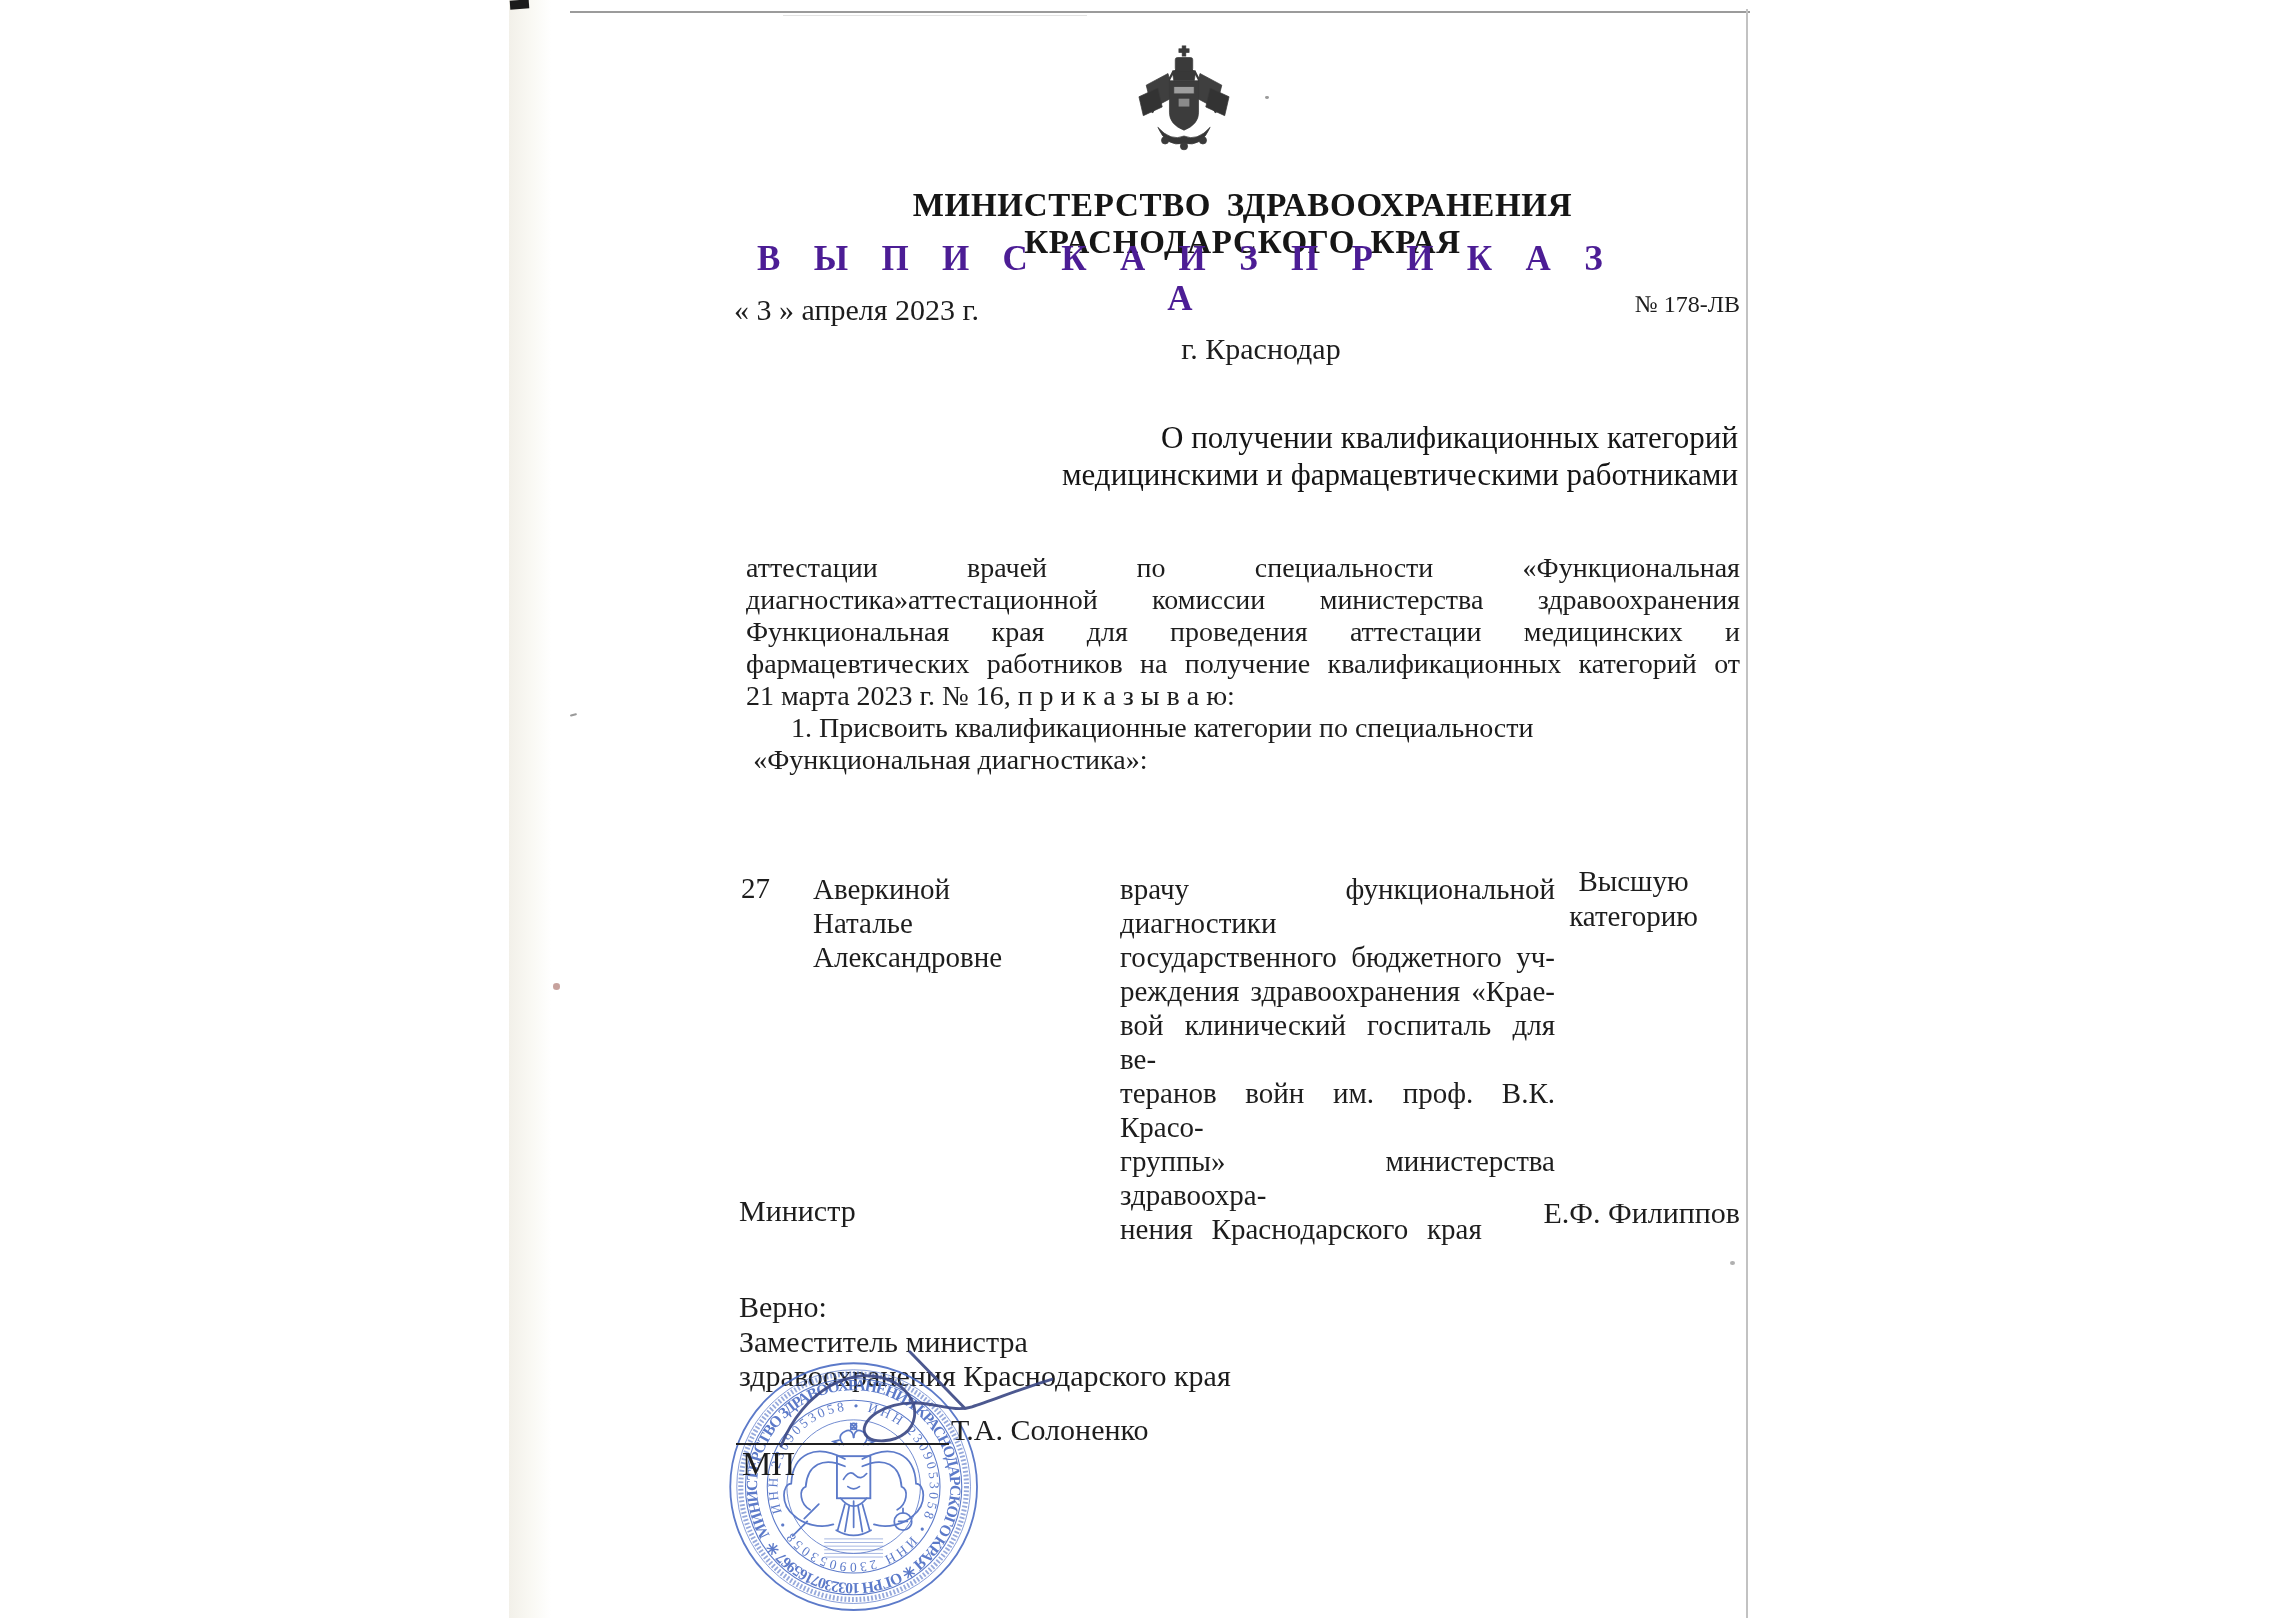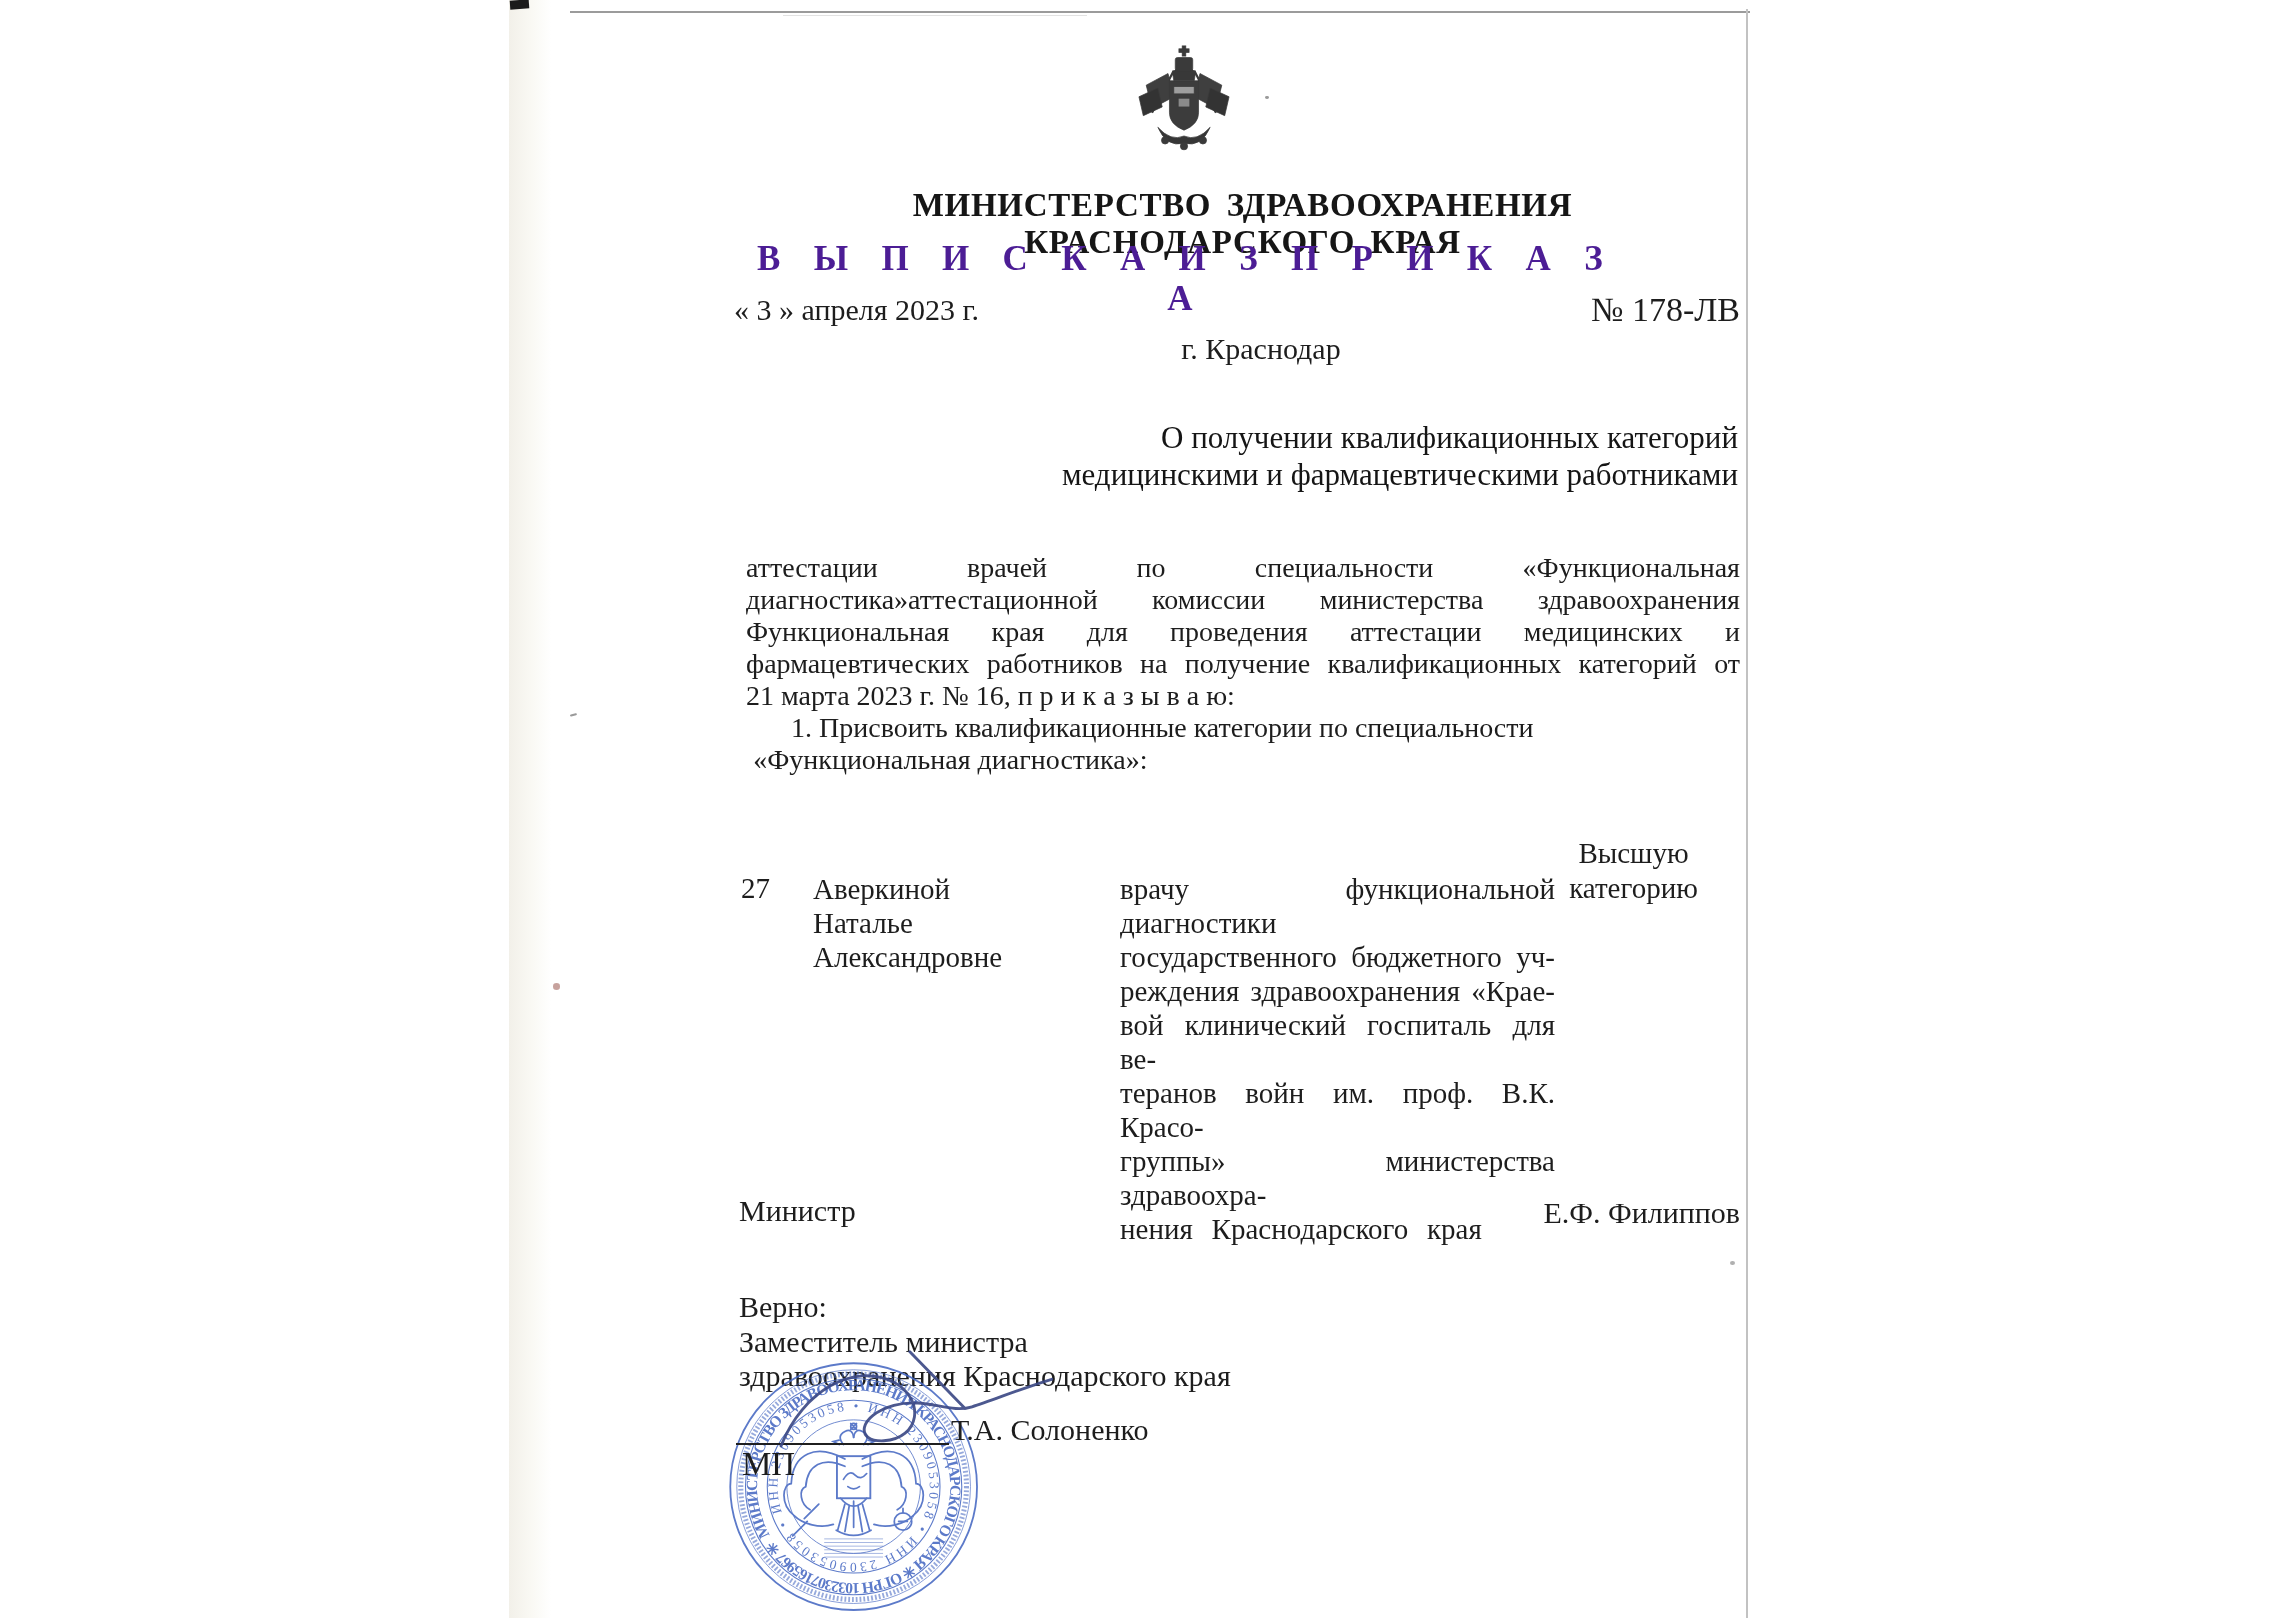--- a/index.html
+++ b/index.html
@@ -17,40 +17,40 @@
   .speck2{left:553px;top:983px;width:7.2px;height:6.5px;background:#b98b84;border-radius:50%;opacity:.8;}
   .speck3{left:1730px;top:1261px;width:5px;height:4.3px;background:#8f8f8f;border-radius:50%;opacity:.7;}
   .speck4{left:1265px;top:96px;width:3.6px;height:2.9px;background:#9a9a9a;border-radius:50%;}
 
   
   .ministry{left:765px;top:187px;width:955px;text-align:center;font-size:33px;font-weight:bold;
             letter-spacing:0.7px;word-spacing:6.5px;color:#161616;}
   .doctype{left:746px;top:239px;width:880px;text-align:center;font-size:35px;font-weight:bold;
            letter-spacing:12.3px;color:#4c1d95;}
   .dateline{left:734px;top:293px;font-size:30px;}
-  .number{left:1449px;top:291px;width:291px;text-align:right;font-size:34px;}
+  .number{left:1449px;top:291px;width:291px;text-align:right;font-size:24px;}
   .city{left:754px;top:332px;width:1014px;text-align:center;font-size:30px;}
 
   
   .subject{left:796px;top:419px;width:942px;text-align:right;font-size:31px;font-weight:normal;line-height:37px;color:#151515;}
 
   
   .body-block{left:746px;top:552px;width:994px;font-size:28px;}
   .bline{width:100%;height:32px;line-height:32px;white-space:nowrap;}
   .jline{white-space:normal;text-align:justify;text-align-last:justify;}
   .ind1{text-indent:57px;}
   .ind2{text-indent:45px;}
   .ind3{text-indent:7.2px;}
 
   
   .t-num{left:741px;top:872px;font-size:29px;}
   .t-name{left:813px;top:872px;width:246px;font-size:29px;line-height:34px;}
   .t-desc{left:1120px;top:872px;width:435px;font-size:29px;line-height:34px;}
   .t-desc .dline{display:block;}
-  .t-cat{left:1567px;top:836px;width:133px;text-align:center;font-size:29px;line-height:35px;}
+  .t-cat{left:1567px;top:864px;width:133px;text-align:center;font-size:29px;line-height:35px;}
   .ws-wide{word-spacing:11.6px;}
 
   
   .minister-label{left:739px;top:1194px;font-size:30px;}
   .minister-name{left:1449px;top:1196px;width:291px;text-align:right;font-size:30px;}
   .verno{left:739px;top:1290px;font-size:30px;}
   .deputy1{left:739px;top:1325px;font-size:30px;text-align:right;}
   .deputy2{left:739px;top:1359px;font-size:30px;}
   .sig-line{left:736px;top:1443px;width:213px;height:2.2px;background:#1f1f1f;}
   .deputy-name{left:951px;top:1413px;font-size:30px;}

